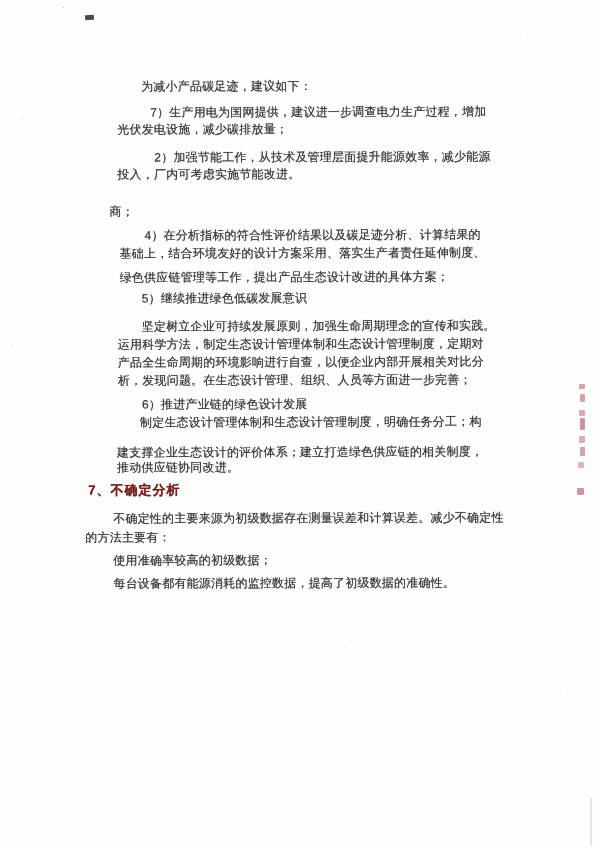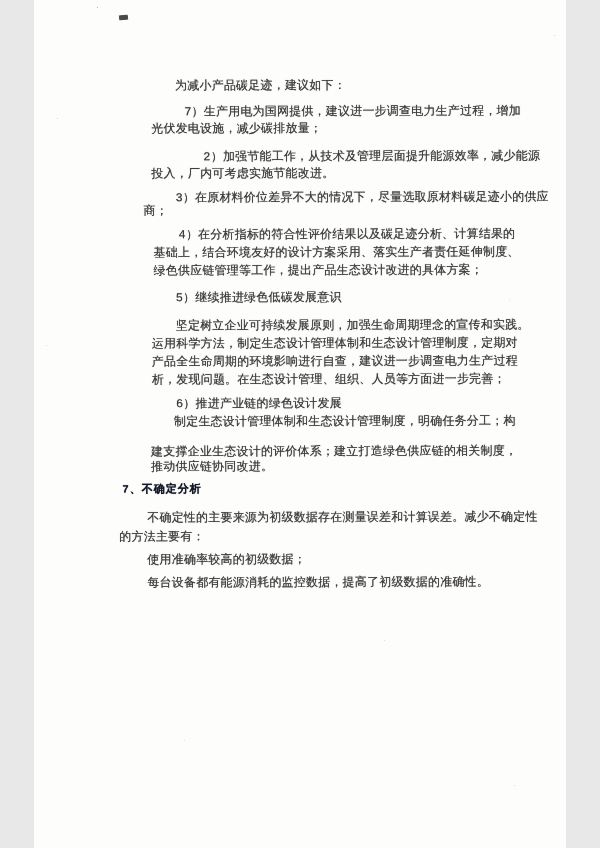--- a/index.html
+++ b/index.html
@@ -2,50 +2,50 @@
 <html><head>
 <meta charset="utf-8">
 <style>
   html, body {
     margin: 0;
     padding: 0;
     background: #e8e8e8;
   }
   .page {
     position: relative;
-    width: 532px;
+    width: 600px;
     height: 848px;
     margin: 0 auto;
     background: #fdfdfc;
     overflow: hidden;
-    font-family: Liberation Mono, monospace;
+    font-family: Liberation Sans, sans-serif;
     color: #3b3b3b;
   }
   .doc-rotate {
     position: absolute;
     left: 0; top: 0; right: 0; bottom: 0;
     transform: rotate(-0.15deg);
   }
   .line {
     position: absolute;
     white-space: nowrap;
     font-size: 12px;
     line-height: 16px;
     letter-spacing: 0.2px;
     color: #3f3e3c;
     text-shadow: 0 0 0.7px rgba(70,68,66,0.85);
   }
   .heading {
     position: absolute;
     white-space: nowrap;
-    font-size: 11px;
+    font-size: 13px;
     line-height: 19px;
     font-weight: bold;
     letter-spacing: 1px;
-    color: #0f172a;
+    color: #7f1d1d;
     text-shadow: 0 0 0.8px rgba(45,44,42,0.9);
   }
   
   .smudge {
     position: absolute;
     left: 85px; top: 15px;
     width: 9px; height: 5px;
     background: #4a4a48;
     border-radius: 1px;
     filter: blur(0.7px);
@@ -117,34 +117,33 @@
     <span class="rm8"></span>
   </div>
 
   <div class="doc-rotate">
 
     <div class="line" style="left:142px; top:78px;">为减小产品碳足迹，建议如下：</div>
 
     <div class="line" style="left:151px; top:104px;">7）生产用电为国网提供，建议进一步调查电力生产过程，增加</div>
     <div class="line" style="left:118px; top:121px;">光伏发电设施，减少碳排放量；</div>
 
-    <div class="line" style="left:155px; top:149px;margin-left:15px;">2）加强节能工作，从技术及管理层面提升能源效率，减少能源</div>
+    <div class="line" style="left:155px; top:149px;">2）加强节能工作，从技术及管理层面提升能源效率，减少能源</div>
     <div class="line" style="left:118px; top:166px;">投入，厂内可考虑实施节能改进。</div>
 
-    <div class="line" style="left:142px; top:190px;">3）在原材料价位差异不大的情况下，尽量选取原材料碳足迹小的供应</div>
     <div class="line" style="left:110px; top:203px;">商；</div>
 
     <div class="line" style="left:145px; top:227px;text-align:center;">4）在分析指标的符合性评价结果以及碳足迹分析、计算结果的</div>
     <div class="line" style="left:120px; top:245px;">基础上，结合环境友好的设计方案采用、落实生产者责任延伸制度、</div>
-    <div class="line" style="left:120px; top:263px;text-align:center;">绿色供应链管理等工作，提出产品生态设计改进的具体方案；</div>
+    <div class="line" style="left:120px; top:269px;text-align:center;">绿色供应链管理等工作，提出产品生态设计改进的具体方案；</div>
 
     <div class="line" style="left:142px; top:290px;">5）继续推进绿色低碳发展意识</div>
     <div class="line" style="left:142px; top:318px;">坚定树立企业可持续发展原则，加强生命周期理念的宣传和实践。</div>
     <div class="line" style="left:118px; top:336px;">运用科学方法，制定生态设计管理体制和生态设计管理制度，定期对</div>
-    <div class="line" style="left:118px; top:354px;">产品全生命周期的环境影响进行自查，建议进一步调查电力生产过程</div>
+    <div class="line" style="left:118px; top:354px;">产品全生命周期的环境影响进行自查，以便企业内部开展相关对比分</div>
     <div class="line" style="left:118px; top:372px;">析，发现问题。在生态设计管理、组织、人员等方面进一步完善；</div>
 
     <div class="line" style="left:142px; top:396px;">6）推进产业链的绿色设计发展</div>
     <div class="line" style="left:140px; top:414px;">制定生态设计管理体制和生态设计管理制度，明确任务分工；构</div>
     <div class="line" style="left:117px; top:444px;">建支撑企业生态设计的评价体系；建立打造绿色供应链的相关制度，</div>
     <div class="line" style="left:117px; top:459px;">推动供应链协同改进。</div>
 
     <div class="heading" style="left:88px; top:480px;">7、不确定分析</div>
 
     <div class="line" style="left:113px; top:510px;">不确定性的主要来源为初级数据存在测量误差和计算误差。减少不确定性</div>

